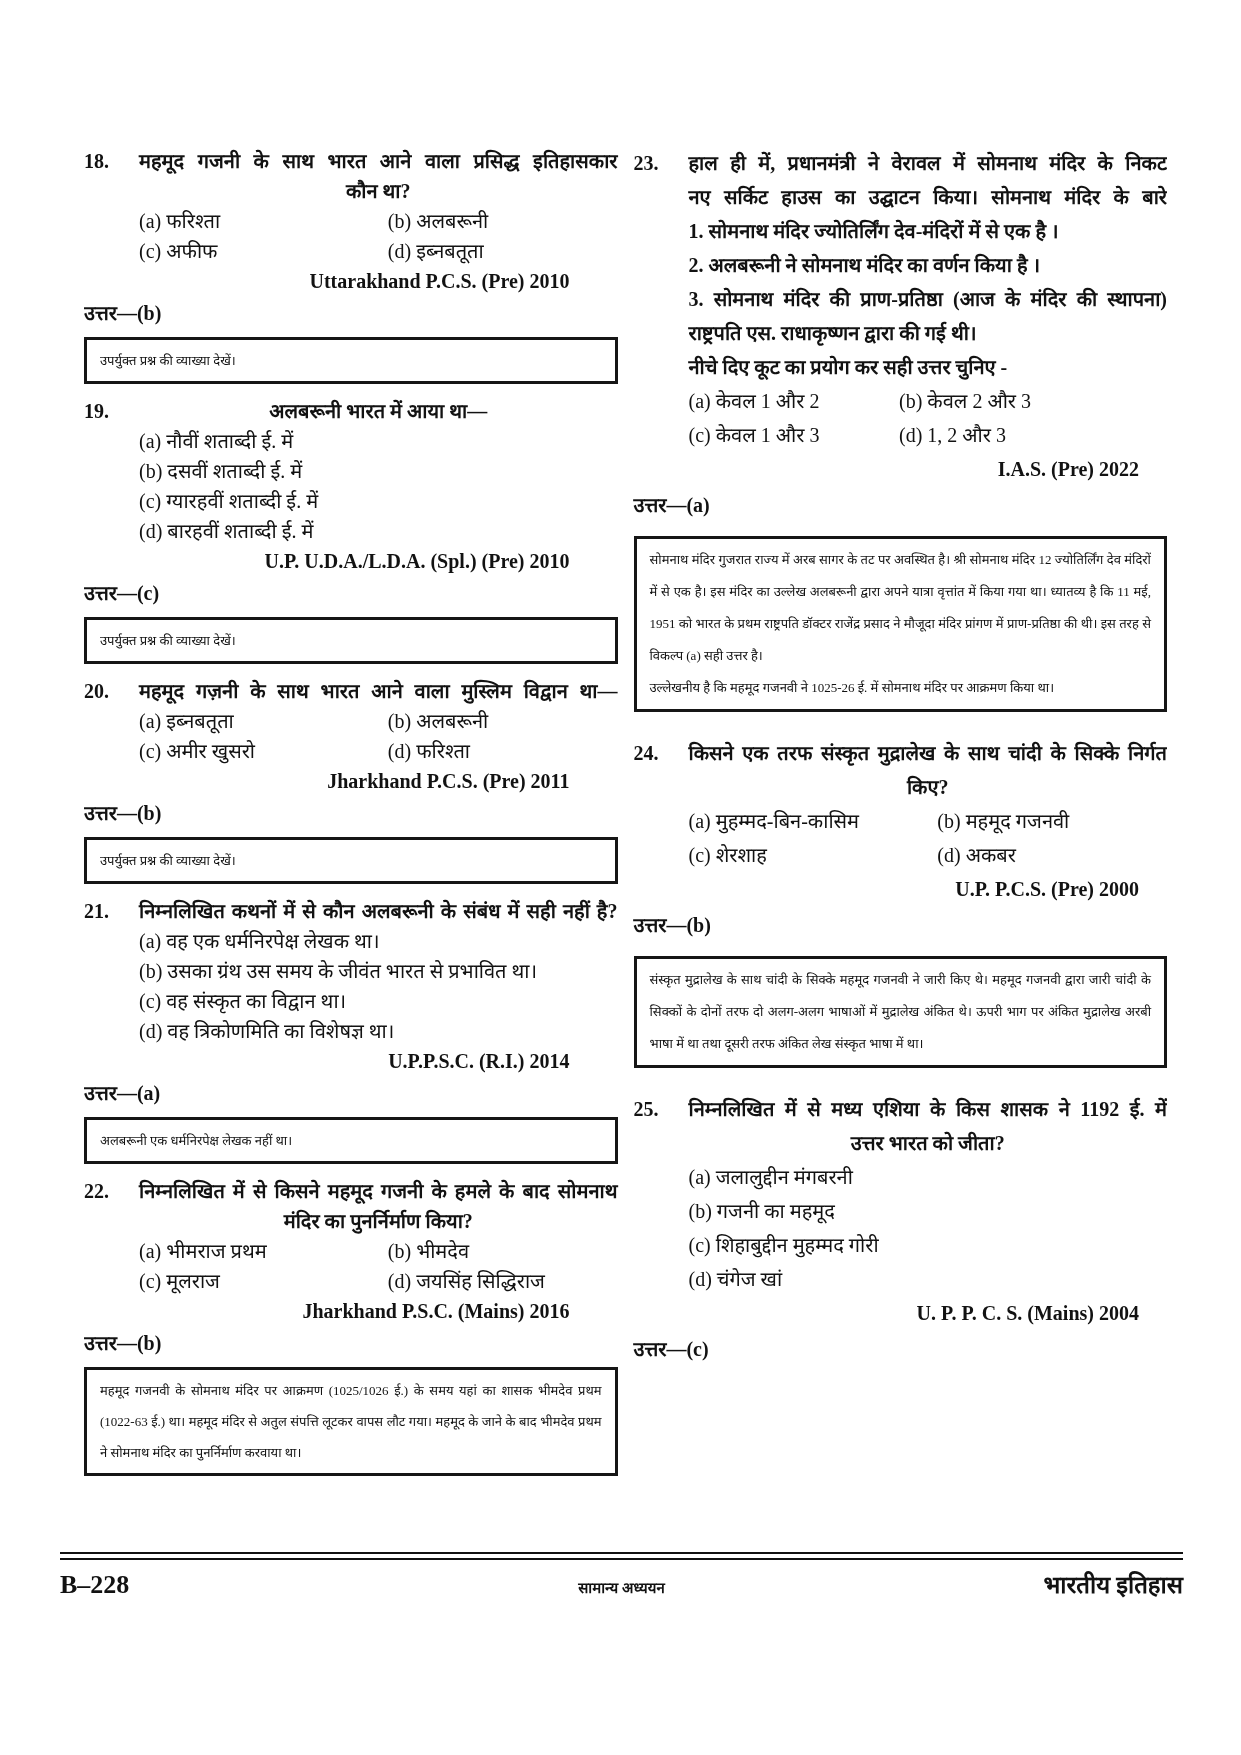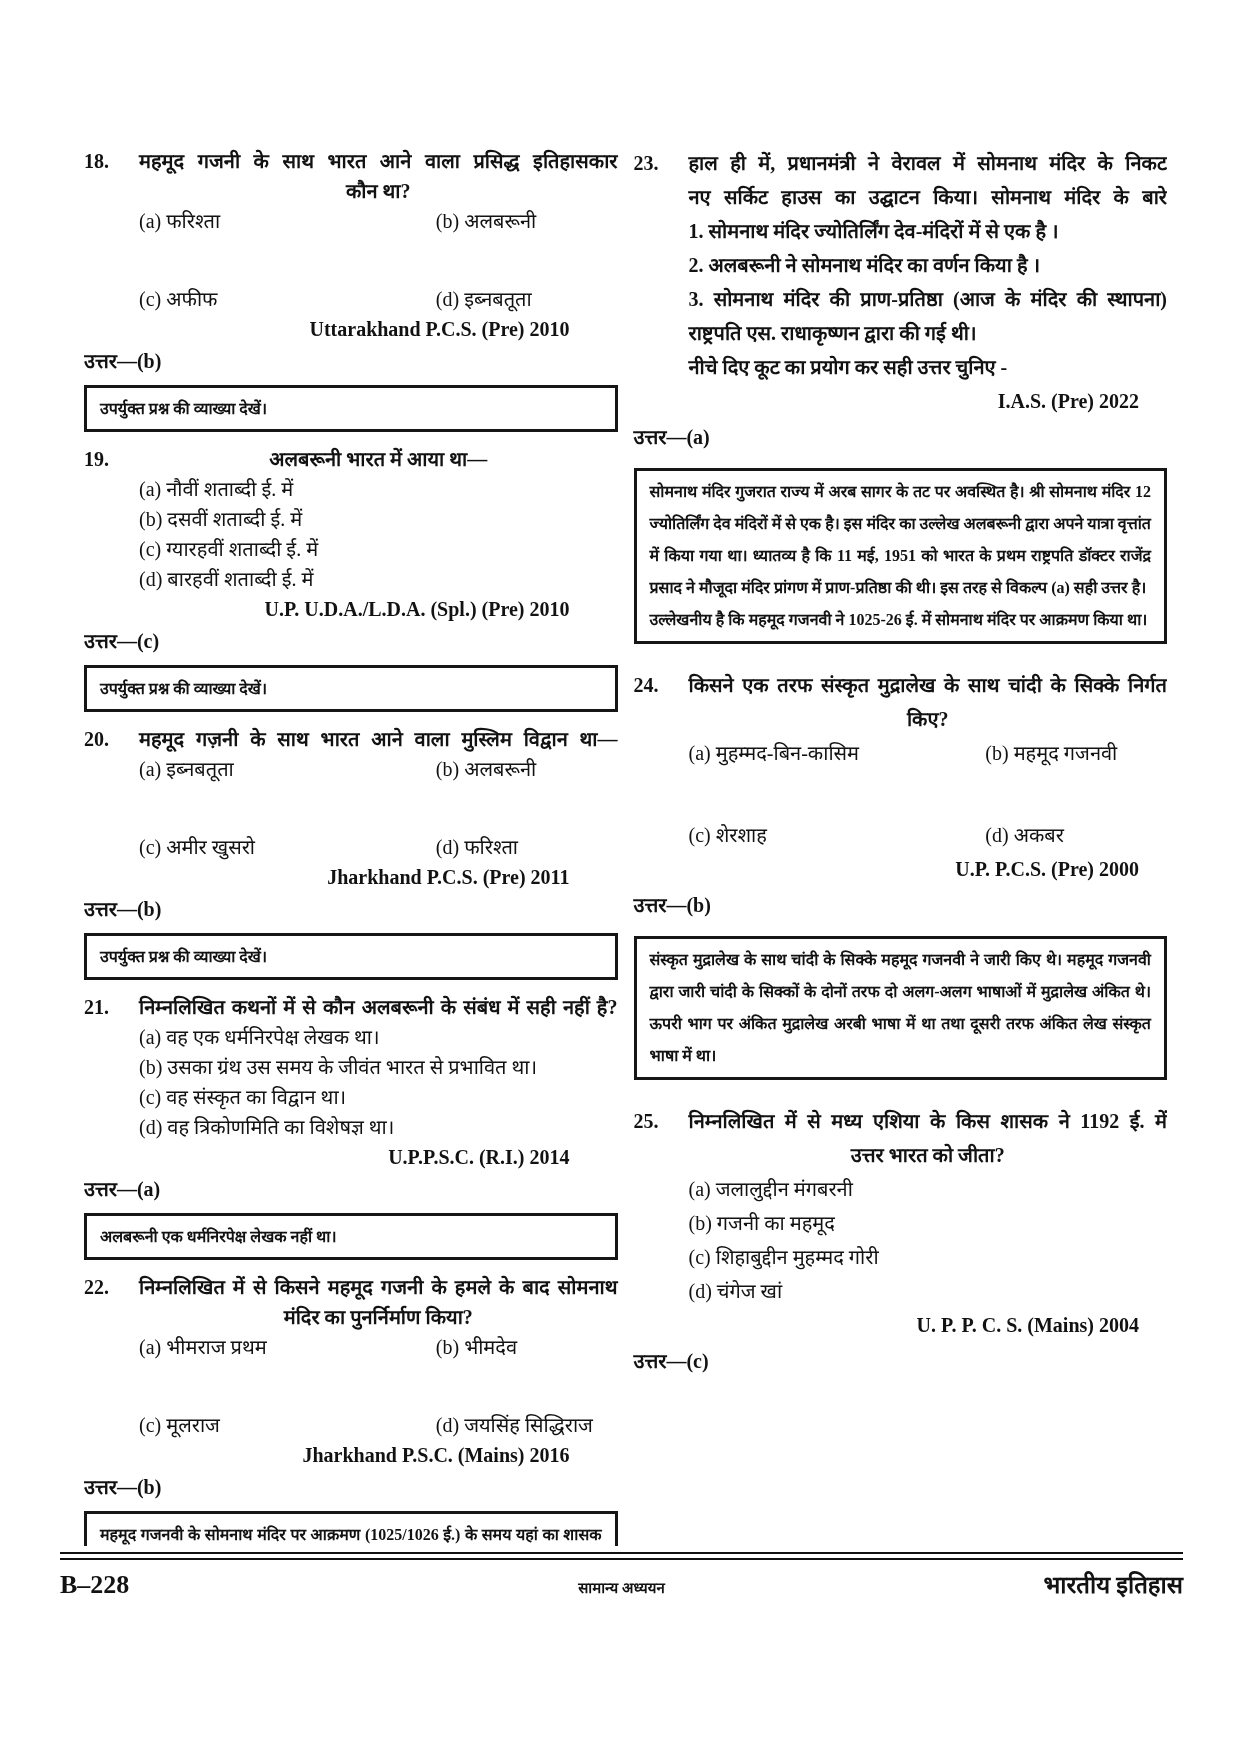--- a/index.html
+++ b/index.html
@@ -23,35 +23,35 @@
   .q-num{
     flex:0 0 55px;width:55px;font-weight:bold;font-size:20px;
     line-height:var(--lh);
   }
   .q-body{flex:1;min-width:0;}
   .q-line{font-weight:bold;font-size:20px;line-height:var(--lh);text-align:center;}
   .q-line.fill{text-align:justify;text-align-last:justify;}
   .stmt{font-weight:bold;font-size:20px;line-height:var(--lh);text-align:justify;}
   .code-line{font-weight:bold;font-size:20px;line-height:var(--lh);}
   .opts{margin:0;}
-  .opts-2col{display:grid;grid-template-columns:52% 48%;gap:48px;}
+  .opts-2col{display:grid;grid-template-columns:52% 48%;}
   .opts-2col.narrow{grid-template-columns:44% 56%;}
   .opt{font-size:20px;line-height:var(--lh);font-weight:normal;}
   .source{
     font-weight:bold;font-size:20px;line-height:var(--lh);
     text-align:right;padding-right:48px;
   }
   .col-right .source{padding-right:28px;}
   .answer{font-weight:bold;font-size:20px;line-height:var(--lh);margin-top:2px;}
   .expl-box{
     border:3px solid #161616;background:#fff;
     margin:var(--bm) 0;padding:5px 13px;
   }
   .expl-box .para{
-    font-size:16px;line-height:var(--blh);text-align:justify;font-weight:bold;
+    font-size:13px;line-height:var(--blh);text-align:justify;font-weight:normal;
   }
   .footer-wrap{position:absolute;left:60px;right:58px;top:1552px;}
   .footer-rule{height:4px;border-top:2.5px solid #111;border-bottom:2.5px solid #111;}
   .footer-row{
     display:grid;grid-template-columns:1fr auto 1fr;align-items:baseline;
     padding-top:7px;
   }
   .footer-left{justify-self:start;font-weight:bold;font-size:26px;}
   .footer-center{justify-self:center;font-weight:bold;font-size:15px;}
   .footer-right{justify-self:end;font-weight:bold;font-size:24px;}
@@ -173,20 +173,26 @@
       <section class="question" style="margin-top:0;">
         <div class="q-head">
           <span class="q-num">23.</span>
           <div class="q-body">
             <div class="q-line fill">हाल ही में, प्रधानमंत्री ने वेरावल में सोमनाथ मंदिर के निकट</div>
             <div class="q-line fill">नए सर्किट हाउस का उद्घाटन किया। सोमनाथ मंदिर के बारे</div>
             <div class="stmt">1. सोमनाथ मंदिर ज्योतिर्लिंग देव-मंदिरों में से एक है ।</div>
             <div class="stmt">2. अलबरूनी ने सोमनाथ मंदिर का वर्णन किया है ।</div>
             <div class="stmt">3. सोमनाथ मंदिर की प्राण-प्रतिष्ठा (आज के मंदिर की स्थापना) राष्ट्रपति एस. राधाकृष्णन द्वारा की गई थी।</div>
             <div class="code-line">नीचे दिए कूट का प्रयोग कर सही उत्तर चुनिए -</div>
+            <div class="opts opts-2col narrow">
+              <div class="opt">(a) केवल 1 और 2</div>
+              <div class="opt">(b) केवल 2 और 3</div>
+              <div class="opt">(c) केवल 1 और 3</div>
+              <div class="opt">(d) 1, 2 और 3</div>
+            </div>
           </div>
         </div>
         <div class="source">I.A.S. (Pre) 2022</div>
         <div class="answer">उत्तर—(a)</div>
       </section>
       <div class="expl-box">
         <div class="para">सोमनाथ मंदिर गुजरात राज्य में अरब सागर के तट पर अवस्थित है। श्री सोमनाथ मंदिर 12 ज्योतिर्लिंग देव मंदिरों में से एक है। इस मंदिर का उल्लेख अलबरूनी द्वारा अपने यात्रा वृत्तांत में किया गया था। ध्यातव्य है कि 11 मई, 1951 को भारत के प्रथम राष्ट्रपति डॉक्टर राजेंद्र प्रसाद ने मौजूदा मंदिर प्रांगण में प्राण-प्रतिष्ठा की थी। इस तरह से विकल्प (a) सही उत्तर है।</div>
         <div class="para">उल्लेखनीय है कि महमूद गजनवी ने 1025-26 ई. में सोमनाथ मंदिर पर आक्रमण किया था।</div>
       </div>
 

